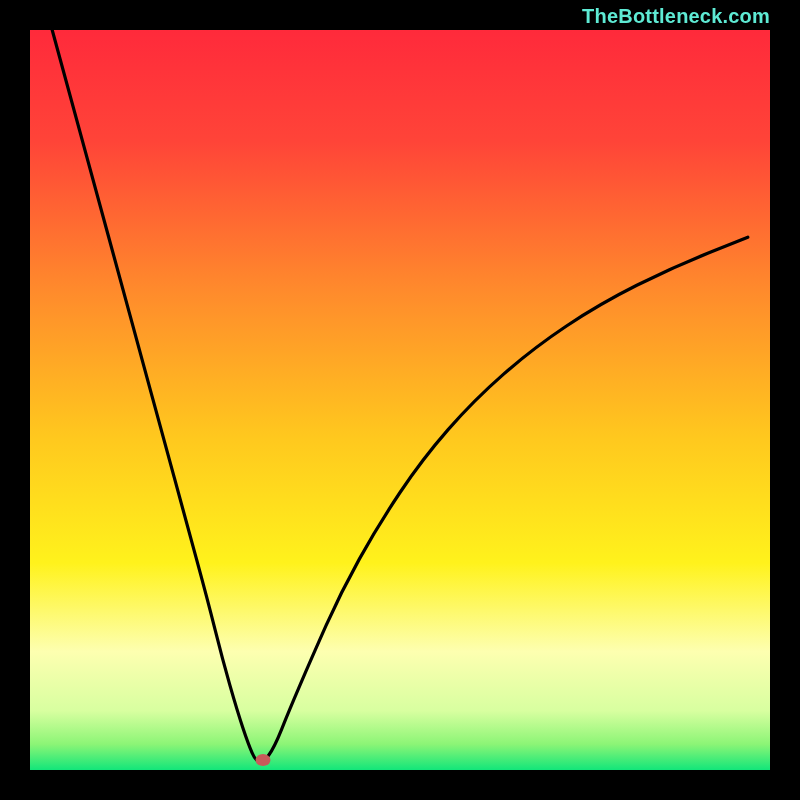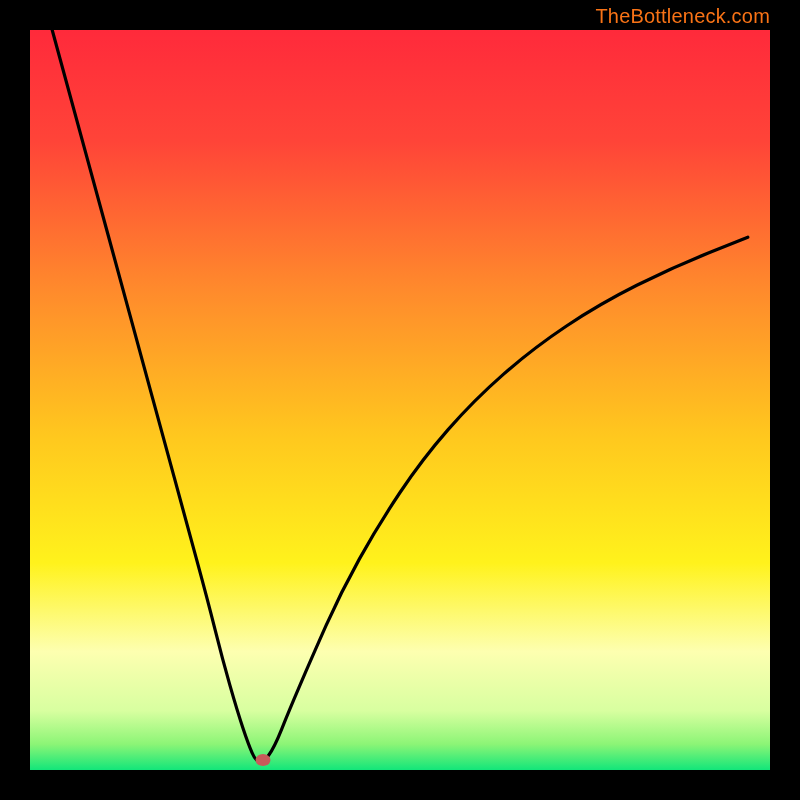--- a/index.html
+++ b/index.html
@@ -37,23 +37,23 @@
     position: absolute;
     top: 0;
     left: 0;
     width: 100%;
     height: 100%;
   }
   .watermark {
     position: absolute;
     top: 5px;
     right: 30px;
-    color: #f97316;
+    color: #5eead4;
     font-size: 20px;
-    font-weight: 400;
+    font-weight: 700;
     letter-spacing: 0.2px;
   }
   .marker {
     position: absolute;
     width: 15px;
     height: 12px;
     background: #c75a5a;
     border-radius: 50%;
     transform: translate(-50%, -50%);
   }

